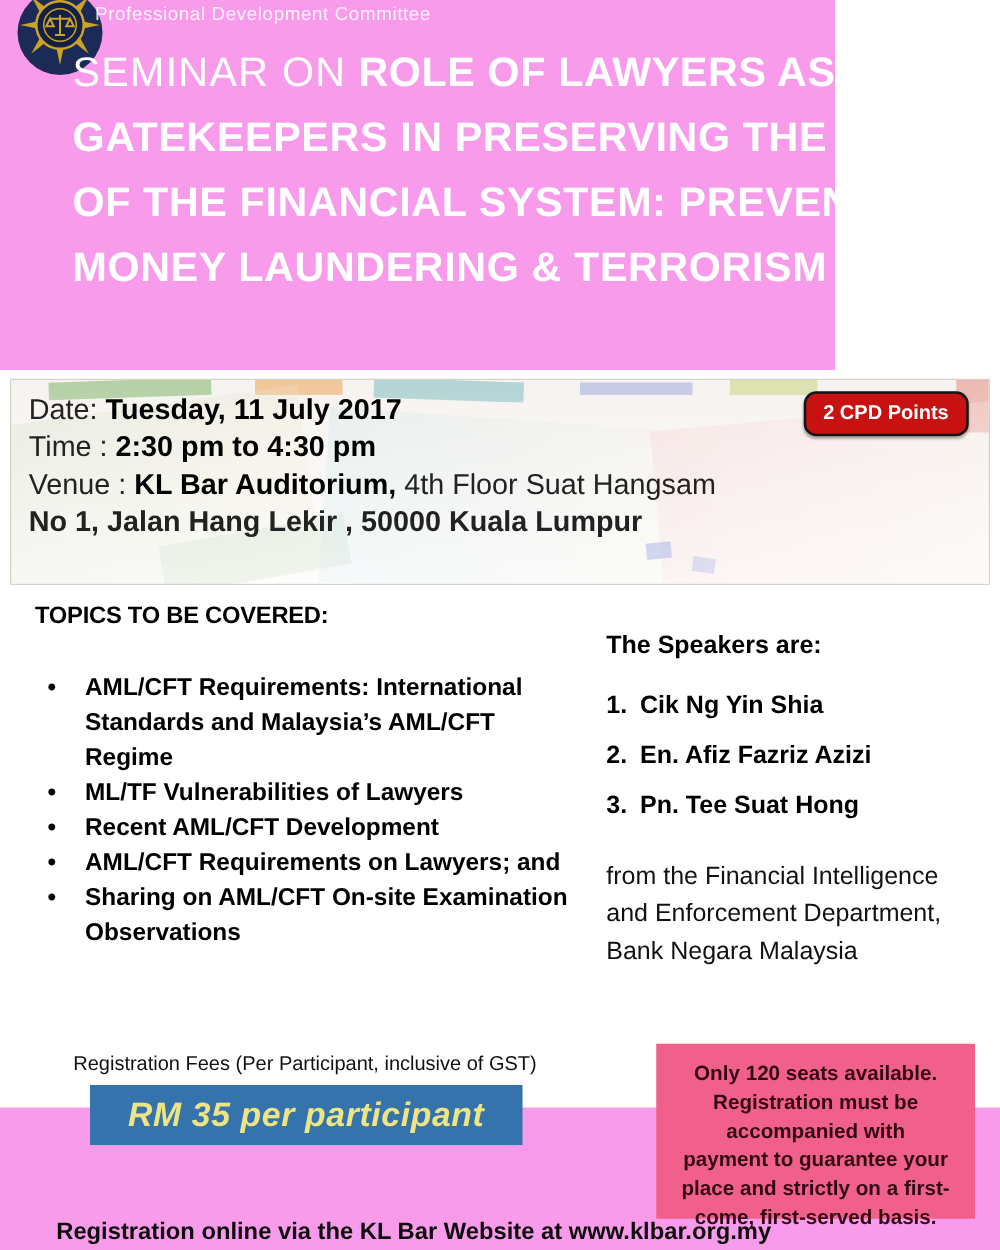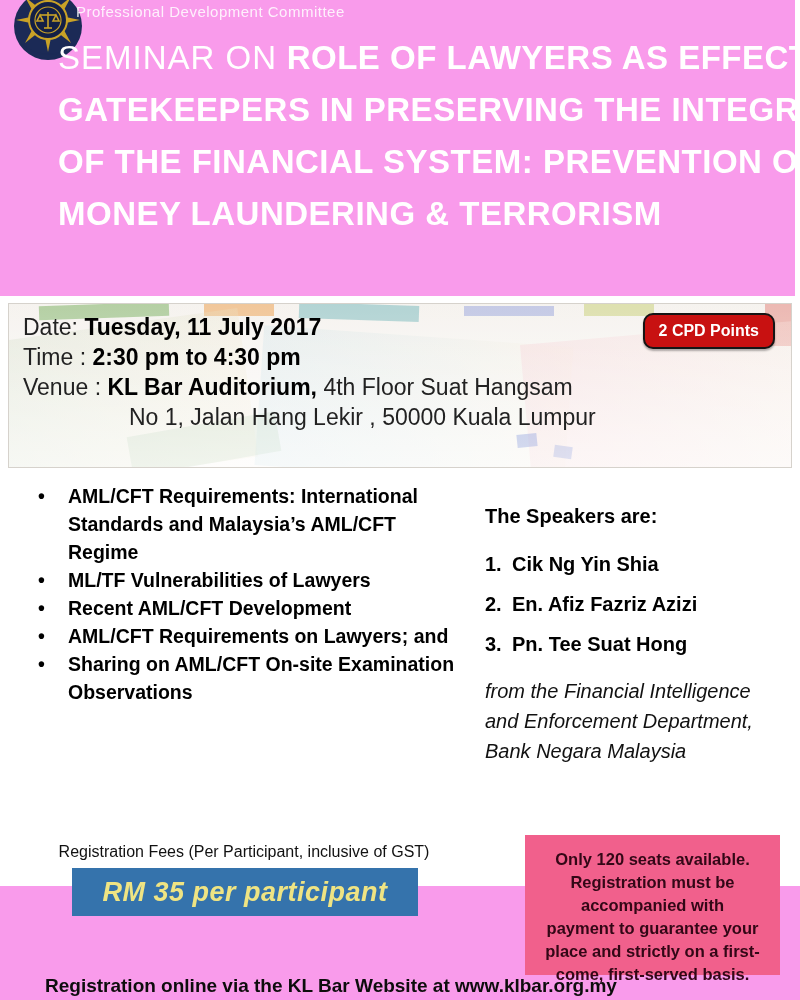--- a/index.html
+++ b/index.html
@@ -3,21 +3,21 @@
 <meta charset="utf-8">
 <style>
   * { margin:0; padding:0; box-sizing:border-box; }
   html,body { background:#ffffff; }
   .page {
     position:relative; width:800px; height:1000px; overflow:hidden;
     background:#ffffff; font-family:"Liberation Sans", sans-serif;
   }
 
   
-  .pink-header { position:absolute; left:0; top:0; width:795px; height:296px; background:#F99BEB; }
+  .pink-header { position:absolute; left:0; top:0; width:668px; height:296px; background:#F99BEB; }
   .committee { position:absolute; left:76px; top:3px; font-size:15px; letter-spacing:.5px;
                color:rgba(255,255,255,.85); }
   .logo { position:absolute; left:8px; top:-14px; width:84px; height:84px; }
   .title-block { position:absolute; left:58px; top:32px; width:730px; }
   .title-line { display:block; color:#ffffff; font-weight:700; font-size:33px;
                 line-height:52px; letter-spacing:.5px; white-space:nowrap; }
   .title-prefix { font-weight:400; letter-spacing:1px; }
 
   
   .info-section { position:absolute; left:8px; top:303px; width:784px; height:165px;
@@ -39,39 +39,39 @@
   .bn10 { left:508px; top:130px; width:20px; height:13px; background:rgba(70,100,200,.45); transform:rotate(-6deg); }
   .bn11 { left:545px; top:142px; width:18px; height:12px; background:rgba(70,100,200,.35); transform:rotate(8deg); }
   .bn12 { left:120px; top:120px; width:150px; height:40px; background:rgba(150,190,150,.25); transform:rotate(-10deg); }
   .info-fade { position:absolute; left:0; top:0; width:100%; height:100%;
                background:linear-gradient(to bottom, rgba(255,255,255,.05), rgba(255,255,255,.55)); }
   .info-text { position:absolute; left:14px; top:8px; z-index:3; font-size:23px; line-height:30px; color:#1c1c1c; }
   .info-row { white-space:nowrap; }
   .info-label { font-weight:400; color:#222; }
   .info-value { font-weight:700; color:#000; }
   .venue-rest { font-weight:400; color:#222; }
-  .venue-line2 { margin-left:106px; font-weight:400; color:#222; }
+  .venue-line2 { font-weight:700; color:#222; }
   .cpd-badge { position:absolute; right:16px; top:9px; z-index:4;
                background:#C81111; border:2px solid #151515; border-radius:10px;
                color:#ffffff; font-weight:700; font-size:16px; padding:7px 14px;
                box-shadow:0 2px 2px rgba(0,0,0,.3);margin-left:16px; }
 
   
   .topics { position:absolute; left:28px; top:482px; width:432px; }
   .topics-heading { font-size:19px; font-weight:700; color:#000; margin-bottom:32px; letter-spacing:-.2px; }
   .topic-item { display:flex; font-size:19.5px; font-weight:700; line-height:28px; color:#000; }
   .topic-bullet { width:40px; flex:0 0 40px; text-align:left; padding-left:10px; }
   .topic-text { flex:1; }
 
   
   .speakers { position:absolute; left:485px; top:505px; width:285px; }
   .speakers-heading { font-size:20px; font-weight:700; color:#000; margin-bottom:24px; }
   .speaker-item { display:flex; font-size:20px; font-weight:700; color:#000; margin-bottom:16px; line-height:24px; }
   .speaker-num { width:27px; flex:0 0 27px; }
-  .affiliation { margin-top:20px; font-size:20px; font-weight:400; color:#111; line-height:30px;font-style:italic; }
+  .affiliation { margin-top:30px; font-size:20px; font-weight:400; color:#111; line-height:30px; }
 
   
   .fees-note { position:absolute; left:0; top:843px; width:488px; text-align:center;
                font-size:16px; color:#111; }
   .pink-band { position:absolute; left:0; top:886px; width:800px; height:114px; background:#F99BEB; }
   .fee-box { position:absolute; left:72px; top:868px; width:346px; height:48px;
              background:#3573AC; z-index:2; display:flex; align-items:center; justify-content:center; }
   .fee-text { color:#EFE483; font-size:27px; font-weight:700; font-style:italic; letter-spacing:.5px; }
   .seats-box { position:absolute; left:525px; top:835px; width:255px; height:140px; z-index:2;
                background:#F1608C; padding:13px 20px; text-align:center; }
@@ -149,20 +149,21 @@
         <span class="info-value">KL Bar Auditorium,</span>
         <span class="venue-rest">4th Floor Suat Hangsam</span>
       </div>
       <div class="venue-line2">No 1, Jalan Hang Lekir , 50000 Kuala Lumpur</div>
     </div>
 
     <div class="cpd-badge">2 CPD Points</div>
   </div>
 
   <div class="topics">
+    <div class="topics-heading">TOPICS TO BE COVERED:</div>
     <div class="topic-item">
       <span class="topic-bullet">•</span>
       <span class="topic-text">AML/CFT Requirements: International Standards and Malaysia’s AML/CFT Regime</span>
     </div>
     <div class="topic-item">
       <span class="topic-bullet">•</span>
       <span class="topic-text">ML/TF Vulnerabilities of Lawyers</span>
     </div>
     <div class="topic-item">
       <span class="topic-bullet">•</span>

